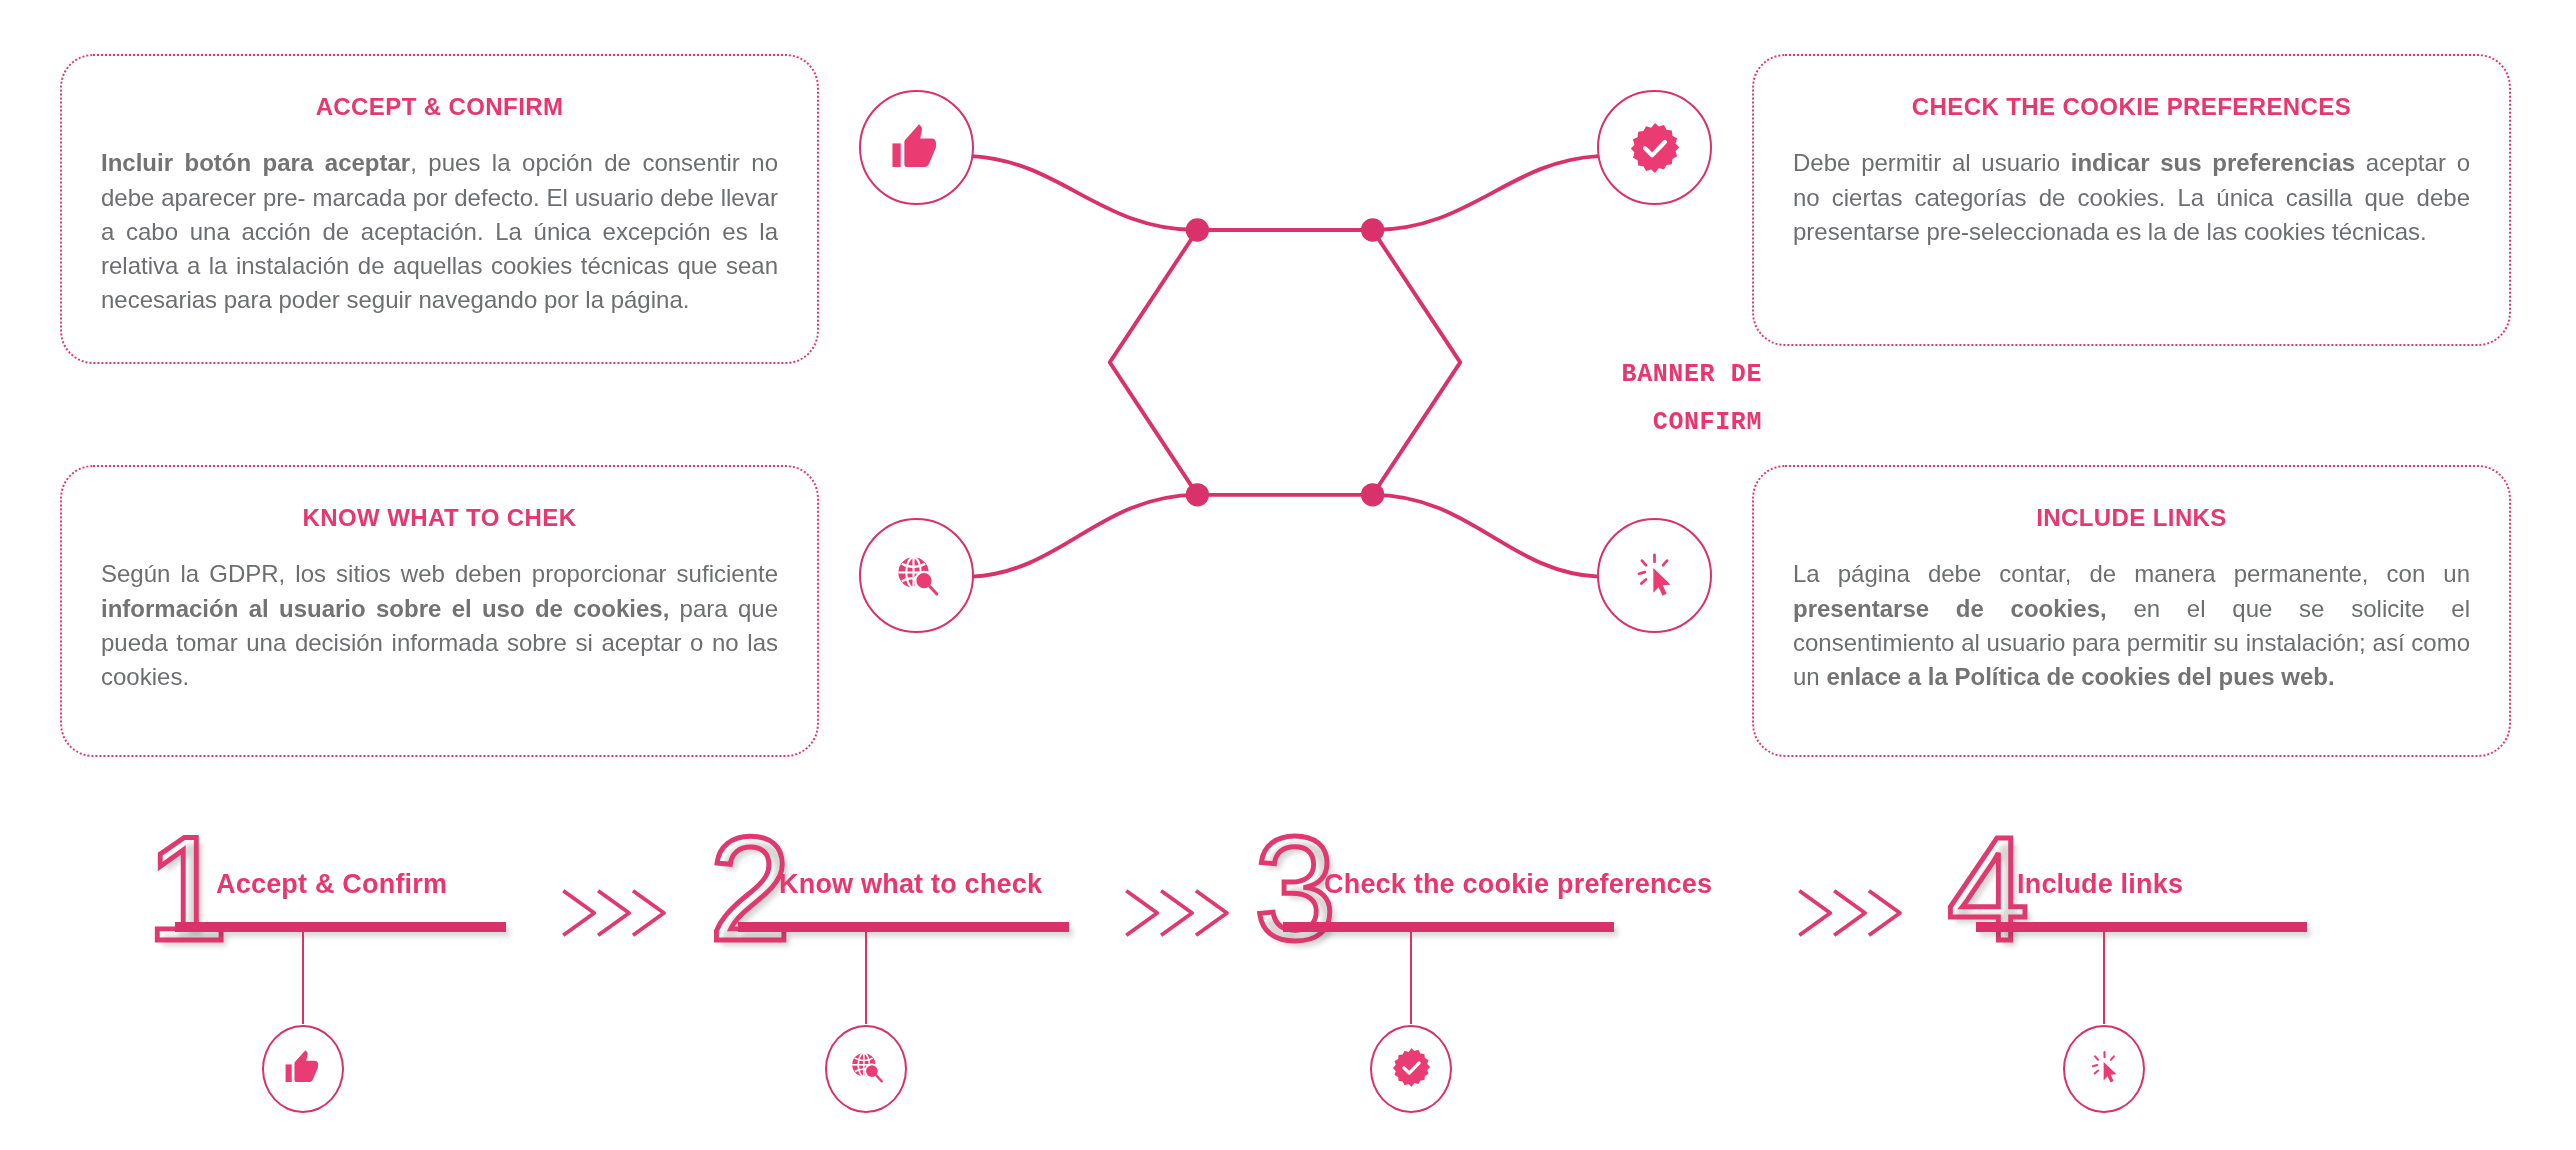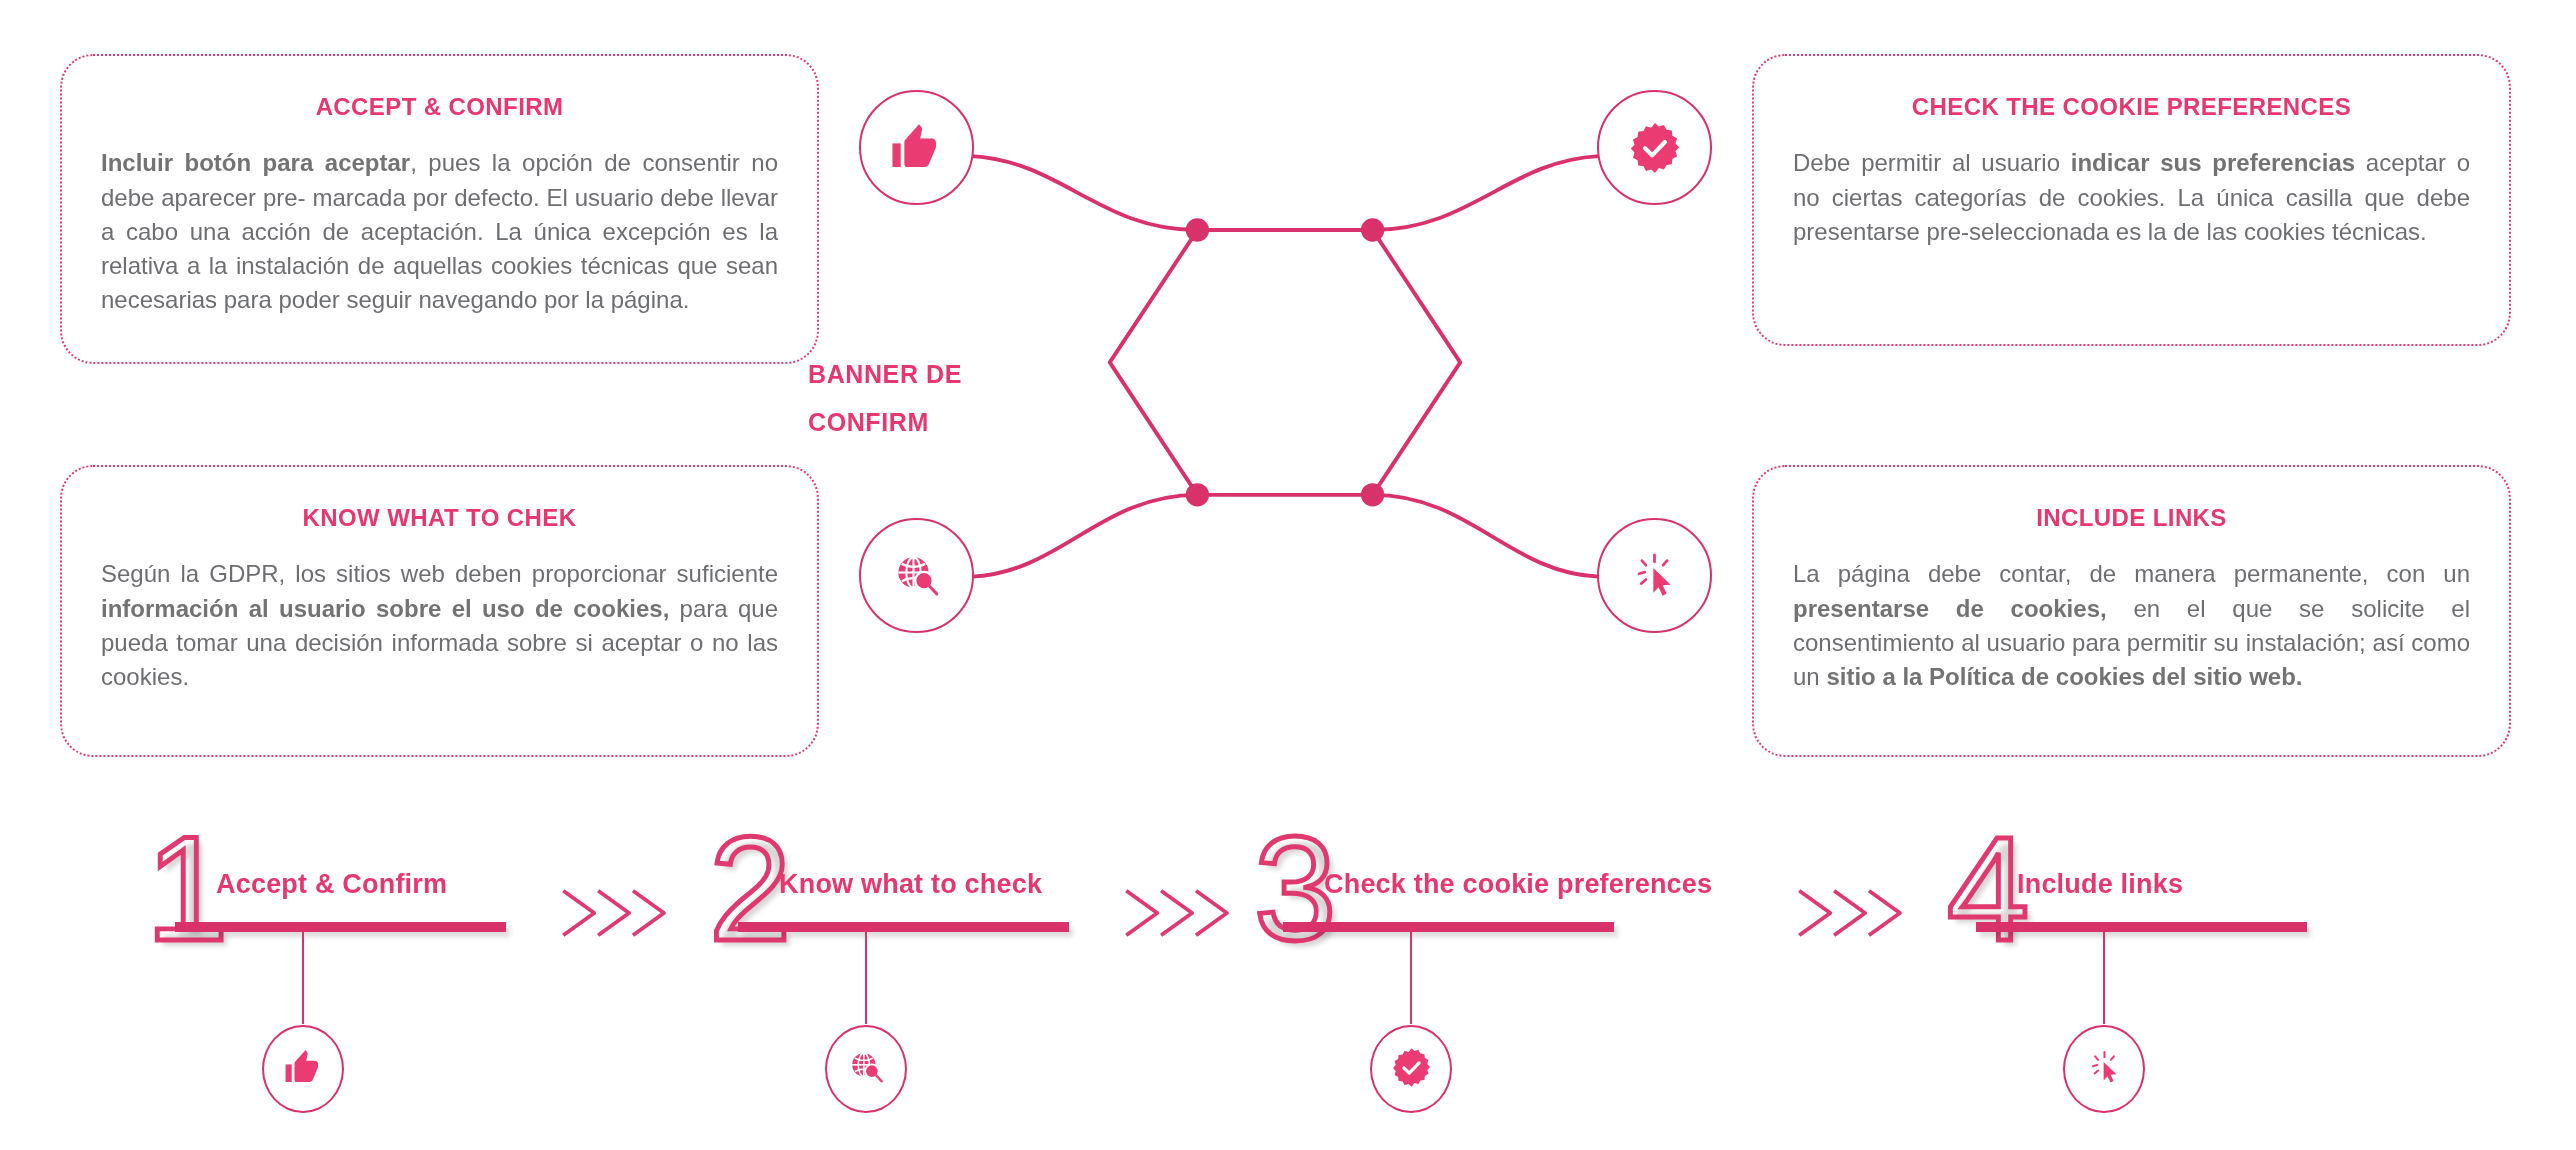--- a/index.html
+++ b/index.html
@@ -54,26 +54,27 @@
     left: 808px;
     top: 39px;
     width: 954px;
     height: 643px;
   }
   #hex-diagram svg { display: block; }
 
   .hex-label {
     position: absolute;
     left: 0; right: 0;
-    text-align: left;
+    text-align: right;
     color: #e8366f;
     font-size: 25px;
     font-weight: bold;
     letter-spacing: 0.6px;
     line-height: 1.9;
+    font-family: Liberation Mono, monospace;
   }
   #hex-center-label { top: 312px; }
 
   
   #timeline {
     position: absolute;
     left: 0;
     top: 832px;
     width: 2576px;
     height: 318px;
@@ -168,21 +169,21 @@
   <div class="card-body">Según la GDPR, los sitios web deben proporcionar suficiente <b>información al usuario sobre el uso de cookies,</b> para que pueda tomar una decisión informada sobre si aceptar o no las cookies.</div>
 </div>
 
 <div class="card" id="card-preferences">
   <div class="card-title">CHECK THE COOKIE PREFERENCES</div>
   <div class="card-body">Debe permitir al usuario <b>indicar sus preferencias</b> aceptar o no ciertas categorías de cookies. La única casilla que debe presentarse pre-seleccionada es la de las cookies técnicas.</div>
 </div>
 
 <div class="card" id="card-links">
   <div class="card-title">INCLUDE LINKS</div>
-  <div class="card-body">La página debe contar, de manera permanente, con un <b>presentarse de cookies,</b> en el que se solicite el consentimiento al usuario para permitir su instalación; así como un <b>sitio a la Política de cookies del sitio web.</b></div>
+  <div class="card-body">La página debe contar, de manera permanente, con un <b>presentarse de cookies,</b> en el que se solicite el consentimiento al usuario para permitir su instalación; así como un <b>enlace a la Política de cookies del pues web.</b></div>
 </div>
 
 <div id="hex-diagram">
   <svg width="954" height="643" viewBox="0 0 980 660" xmlns="http://www.w3.org/2000/svg">
 
     <g fill="none" stroke="#d9316a" stroke-width="4" stroke-linecap="round">
       <path d="M 168 120 C 260 125, 300 196, 400 196"></path>
       <path d="M 812 120 C 720 125, 680 196, 580 196"></path>
       <path d="M 168 552 C 260 548, 300 468, 400 468"></path>
       <path d="M 812 552 C 720 548, 680 468, 580 468"></path>

